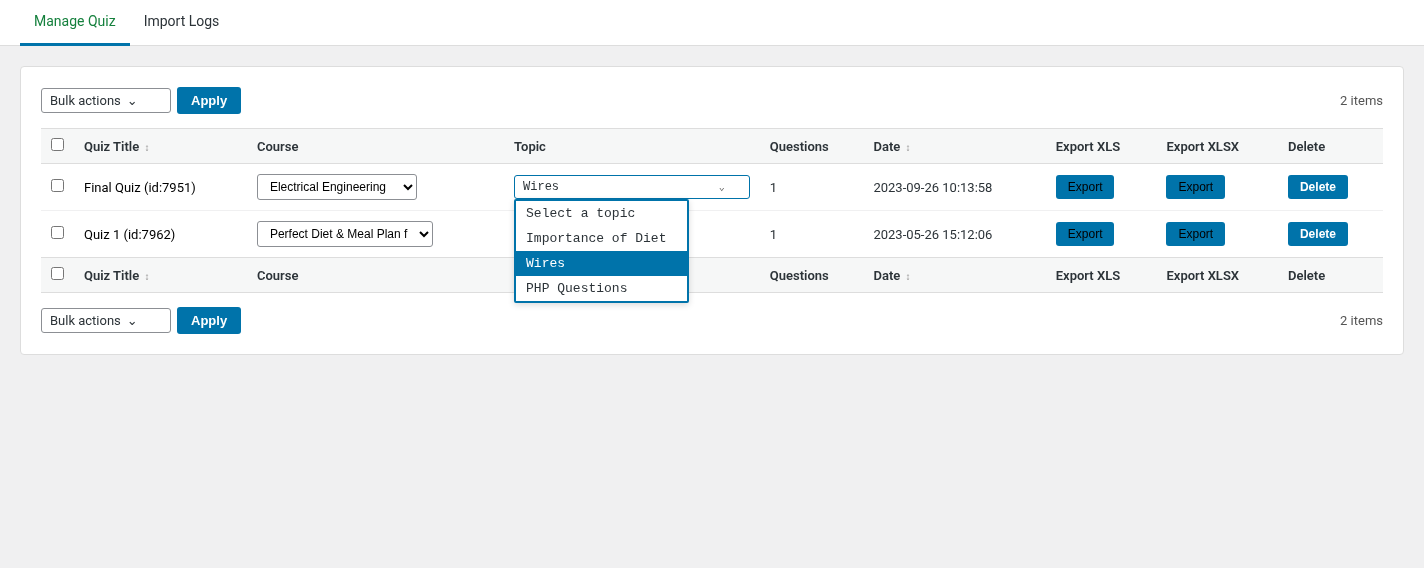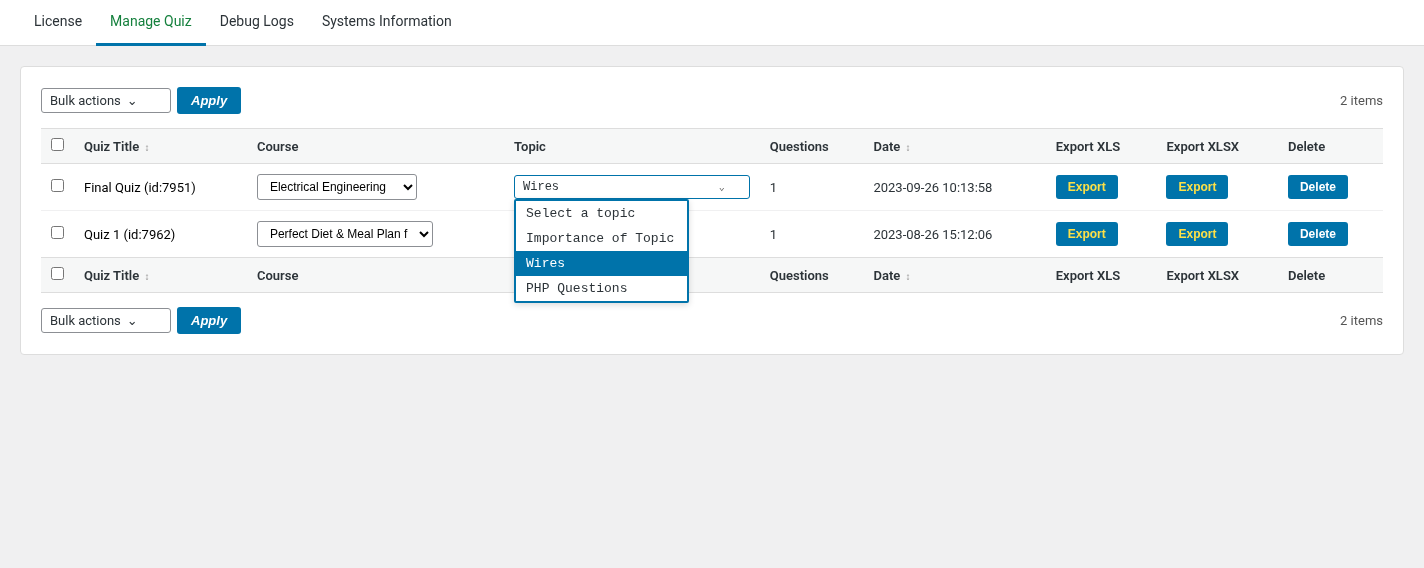--- a/index.html
+++ b/index.html
@@ -66,21 +66,20 @@
     .apply-btn {
       background: #0073aa;
       color: #fff;
       border: none;
       border-radius: 3px;
       padding: 6px 14px;
       font-size: 13px;
       cursor: pointer;
       margin-left: 6px;
       font-weight: 600;
-      font-style: italic;
     }
     table {
       width: 100%;
       border-collapse: collapse;
       font-size: 13px;
     }
     thead th {
       background: #f6f7f7;
       border-top: 1px solid #ddd;
       border-bottom: 1px solid #ddd;
@@ -141,27 +140,27 @@
       cursor: pointer;
       font-size: 13px;
       color: #2c3338;
     }
     .dropdown-menu-item.selected {
       background: #0073aa;
       color: #fff;
     }
     .export-btn {
       background: #0073aa;
-      color: #fde047;
+      color: #000000;
       border: none;
       border-radius: 3px;
       padding: 5px 12px;
       font-size: 12px;
       cursor: pointer;
-      font-weight: 700;
+      font-weight: 400;
     }
     .delete-btn {
       background: #0073aa;
       color: #fff;
       border: none;
       border-radius: 3px;
       padding: 5px 12px;
       font-size: 12px;
       cursor: pointer;
       font-weight: 600;
@@ -189,24 +188,22 @@
       justify-content: space-between;
       cursor: pointer;
       position: relative;
     }
     .chevron { font-size: 10px; color: #555; }
   </style>
 </head>
 <body>
 
 <div class="top-nav">
-  <a class="nav-item">License</a>
   <a class="nav-item active">Manage Quiz</a>
-  <a class="nav-item">Debug Logs</a>
-  <a class="nav-item">Systems Information</a>
+  <a class="nav-item">Import Logs</a>
 </div>
 
 <div class="page-content">
   <div class="card">
 
     <div class="toolbar">
       <div class="bulk-actions-select">
         <span>Bulk actions</span>
         <span>⌄</span>
       </div>
@@ -255,21 +252,21 @@
           </td>
           <td style="position:relative;">
 
             <div class="dropdown-open">
               <div class="topic-display">
                 <span>Wires</span>
                 <span class="chevron">⌄</span>
               </div>
               <div class="dropdown-menu">
                 <div class="dropdown-menu-item">Select a topic</div>
-                <div class="dropdown-menu-item">Importance of Topic</div>
+                <div class="dropdown-menu-item">Importance of Diet</div>
                 <div class="dropdown-menu-item selected">Wires</div>
                 <div class="dropdown-menu-item">PHP Questions</div>
               </div>
             </div>
           </td>
           <td>1</td>
           <td>2023-09-26 10:13:58</td>
           <td>
             <button class="export-btn">Export</button>
           </td>
@@ -298,21 +295,21 @@
           </td>
           <td>
             <div class="topic-select-container">
               <div class="topic-display">
                 <span>Select a topic</span>
                 <span class="chevron">⌄</span>
               </div>
             </div>
           </td>
           <td>1</td>
-          <td>2023-08-26 15:12:06</td>
+          <td>2023-05-26 15:12:06</td>
           <td>
             <button class="export-btn">Export</button>
           </td>
           <td>
             <button class="export-btn">Export</button>
           </td>
           <td>
             <button class="delete-btn">Delete</button>
           </td>
         </tr>

